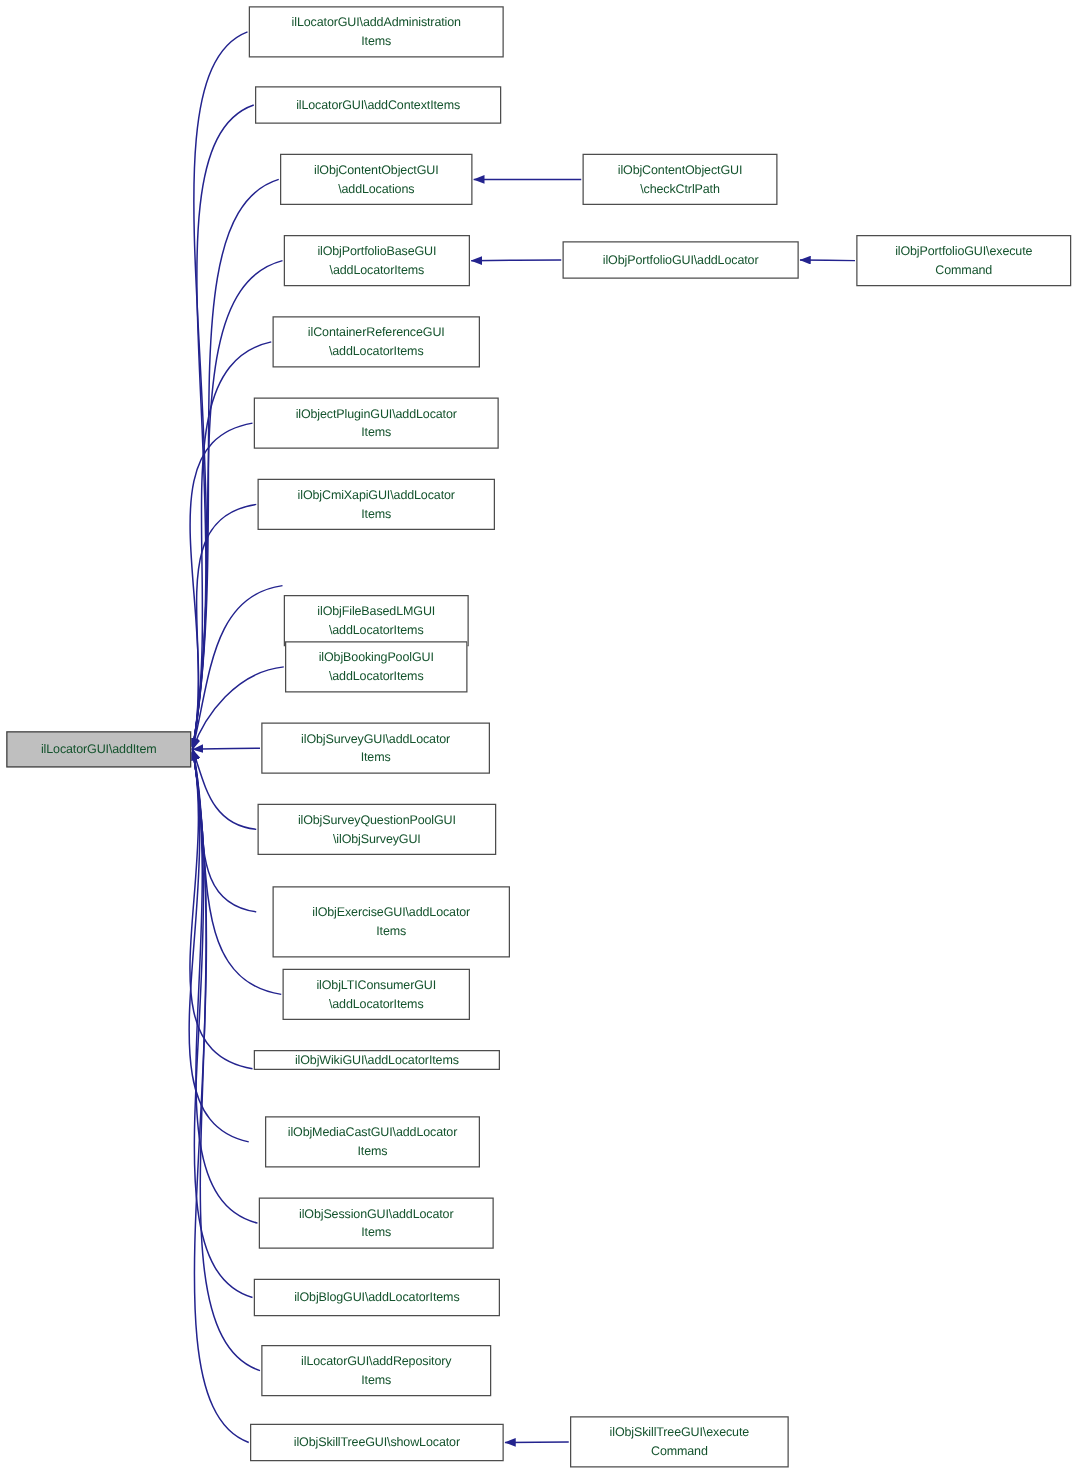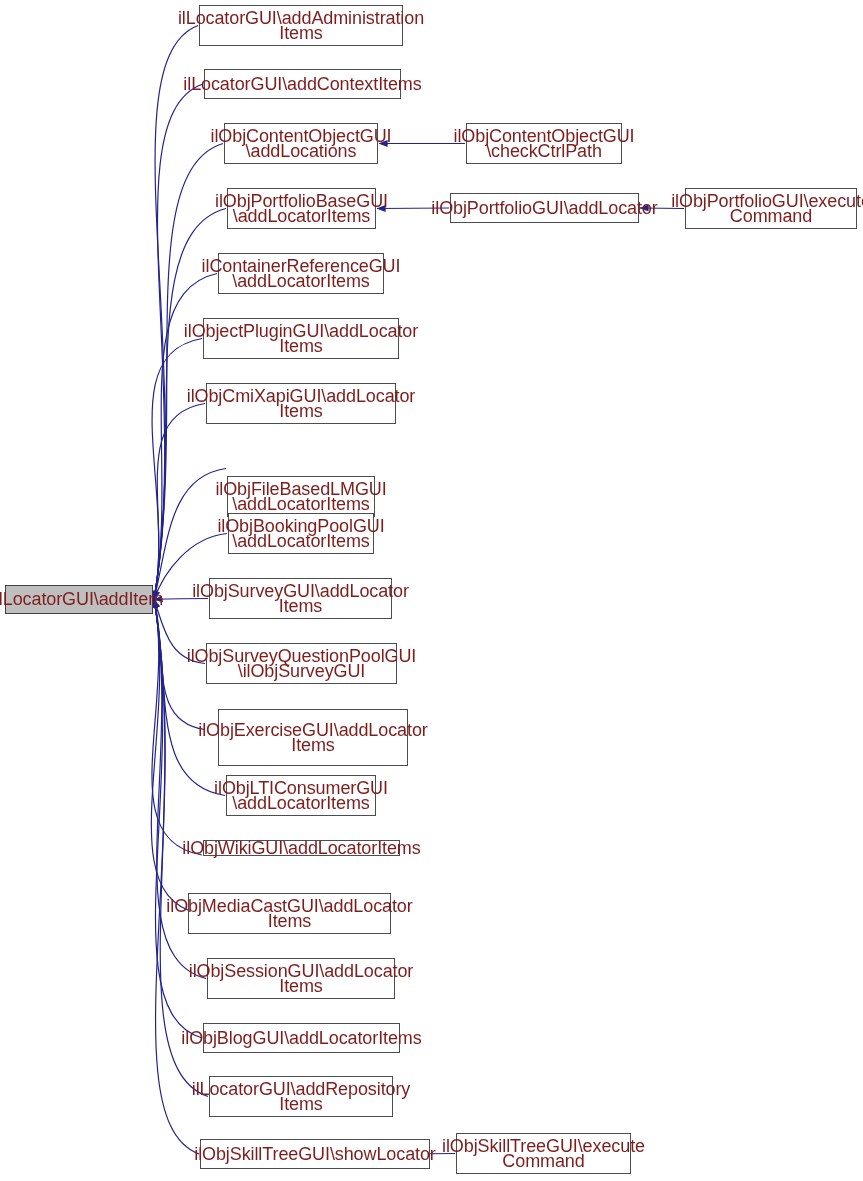--- a/index.html
+++ b/index.html
@@ -16,26 +16,26 @@
     position:absolute;
     left:0; top:0;
     width:863px; height:1181px;
     pointer-events:none;
   }
   .node{
     position:absolute;
     box-sizing:border-box;
     border:1px solid #4d4d4d;
     background:#ffffff;
-    color:#7f1d1d;
+    color:#14532d;
     display:flex;
     align-items:center;
     justify-content:center;
     text-align:center;
-    font-size:18px;
+    font-size:10px;
     line-height:15px;
     letter-spacing:-0.1px;
     padding:0 2px;
     white-space:pre-line;
     z-index:2;
   }
   .node.focus{
     background:#bfbfbf;
     border-color:#404040;
   }
@@ -97,28 +97,28 @@
 \addLocatorItems</div>
       <div class="node" style="left: 209px; top: 578px; width: 183px; height: 41px;">ilObjSurveyGUI\addLocator
 Items</div>
       <div class="node" style="left: 206px; top: 643px; width: 191px; height: 41px;">ilObjSurveyQuestionPoolGUI
 \ilObjSurveyGUI</div>
       <div class="node" style="left: 206px; top: 709px; width: 190px; height: 57px; margin-left: 12px;">ilObjExerciseGUI\addLocator
 Items</div>
       <div class="node" style="left: 226px; top: 775px; width: 150px; height: 41px;">ilObjLTIConsumerGUI
 \addLocatorItems</div>
       <div class="node" style="left: 203px; top: 840px; width: 197px; height: 16px;">ilObjWikiGUI\addLocatorItems</div>
-      <div class="node" style="left: 188px; top: 893px; width: 203px; height: 41px;">ilObjMediaCastGUI\addLocator
+      <div class="node" style="left: 212px; top: 893px; width: 172px; height: 41px;">ilObjMediaCastGUI\addLocator
 Items</div>
       <div class="node" style="left: 207px; top: 958px; width: 188px; height: 41px;">ilObjSessionGUI\addLocator
 Items</div>
       <div class="node" style="left: 203px; top: 1023px; width: 197px; height: 30px;">ilObjBlogGUI\addLocatorItems</div>
       <div class="node" style="left: 209px; top: 1076px; width: 184px; height: 41px;">ilLocatorGUI\addRepository
 Items</div>
-      <div class="node" style="left: 200px; top: 1139px; width: 230px; height: 30px;">ilObjSkillTreeGUI\showLocator</div>
+      <div class="node" style="left: 200px; top: 1139px; width: 203px; height: 30px;">ilObjSkillTreeGUI\showLocator</div>
       <div class="node" style="left: 466px; top: 123px; width: 156px; height: 41px;">ilObjContentObjectGUI
 \checkCtrlPath</div>
       <div class="node" style="left: 450px; top: 193px; width: 189px; height: 30px;">ilObjPortfolioGUI\addLocator</div>
       <div class="node" style="left: 685px; top: 188px; width: 172px; height: 41px;">ilObjPortfolioGUI\execute
 Command</div>
       <div class="node" style="left: 456px; top: 1133px; width: 175px; height: 41px;">ilObjSkillTreeGUI\execute
 Command</div>
     </div>
 </div>
 

